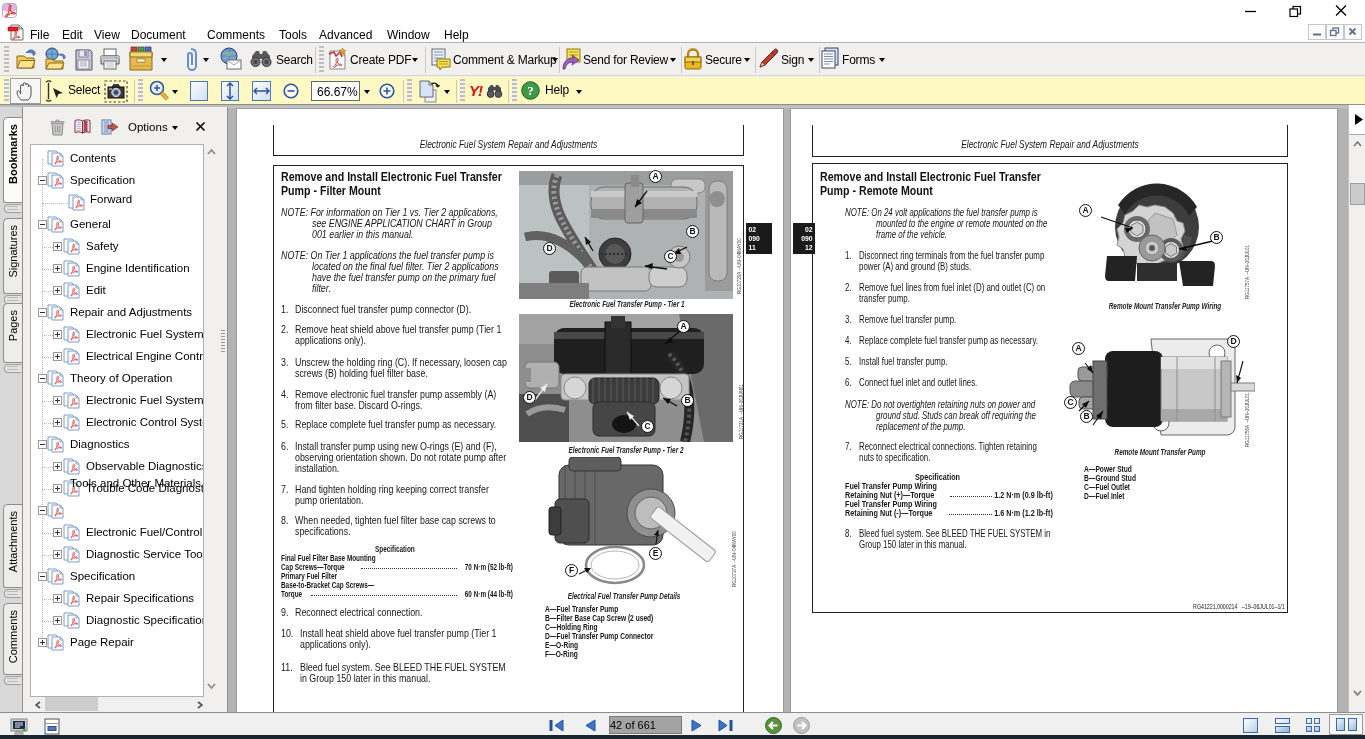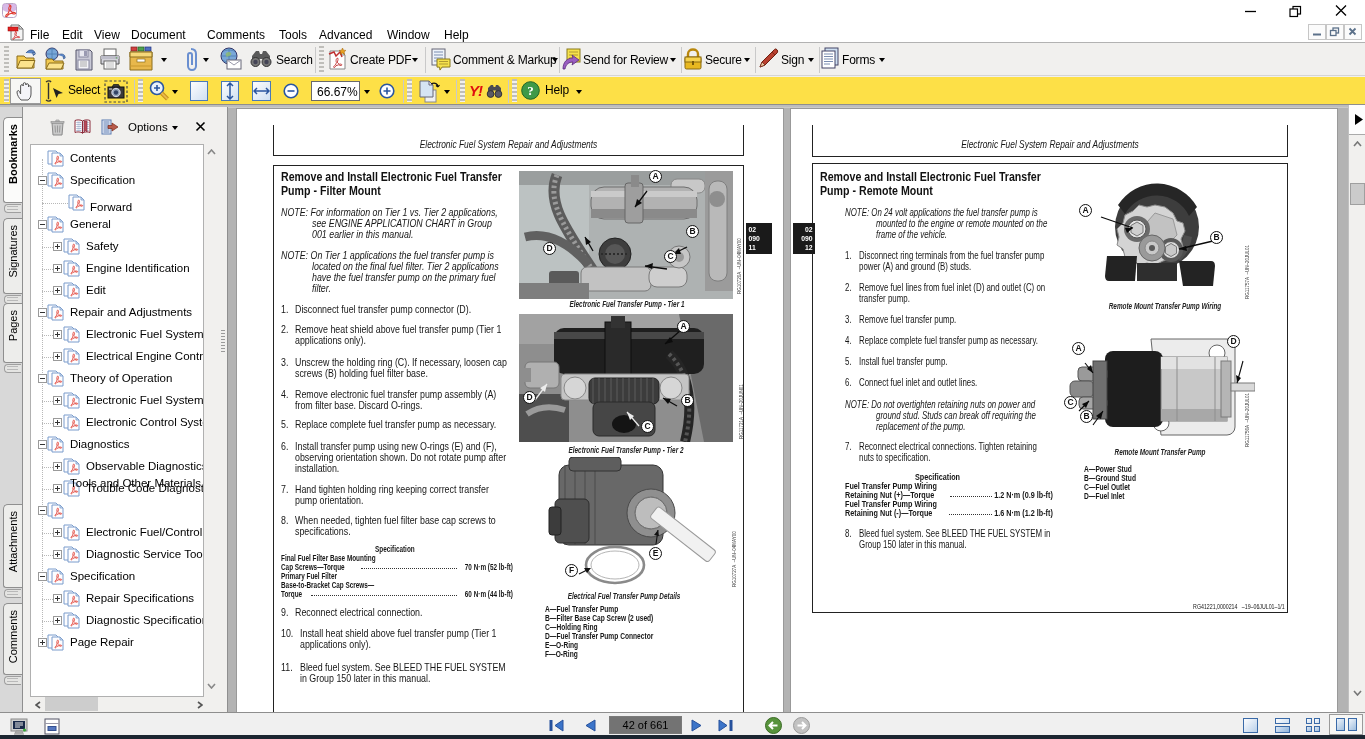--- a/index.html
+++ b/index.html
@@ -192,21 +192,21 @@
   <div class="sep1" style="left:819px"></div>
   <svg class="abs" style="left:821px;top:4px" width="18" height="24" viewBox="0 0 18 24">
       <rect x="4" y="1" width="13" height="17" fill="#cfe0f2" stroke="#446"></rect>
       <rect x="1" y="4" width="13" height="17" fill="#fff" stroke="#446"></rect>
       <path d="M3 7h9M3 9.5h9M3 12h9M3 14.5h9M3 17h6" stroke="#7a8db0"></path>
     </svg>
   <span class="tbtext" style="left:842px;top:10px;font-size:12px">Forms</span>
   <div class="dd" style="left:879px;top:15px"></div>
 </div>
 
-<div class="abs" style="left:0;top:77px;width:1365px;height:28px;background:#fde047;border-bottom:1px solid #8e8e8e">
+<div class="abs" style="left:0;top:77px;width:1365px;height:28px;background:#fef9c3;border-bottom:1px solid #8e8e8e">
   <div class="grip" style="left:4px;top:2px;height:23px"></div>
   <div class="abs" style="left:10px;top:1px;width:31px;height:26px;background:#f7f7f5;border:1px solid #9a9a9a"></div>
   <svg class="abs" style="left:15px;top:3px" width="22" height="22" viewBox="0 0 22 22">
       <path d="M6 20c-2-2-4-5-4-8 0-1.5 2-2 2.6-.4l1 2.4V6c0-1.8 2.6-1.8 2.6 0V4c0-1.8 2.7-1.8 2.7 0v1c0-1.8 2.6-1.8 2.6 0v2c0-1.7 2.5-1.7 2.5 0v7c0 3-1.5 5-3 6z" fill="#f4f4f8" stroke="#555" stroke-width="1"></path>
     </svg>
   <svg class="abs" style="left:44px;top:3px" width="22" height="22" viewBox="0 0 22 22">
       <path d="M2 2c2-1.5 4-1.5 5 0M2 20c2 1.5 4 1.5 5 0M4.5 2.8v16.4" stroke="#333" fill="none" stroke-width="1.4"></path>
       <path d="M9 8l10 5-4.5 1-2 4z" fill="#222"></path>
     </svg>
   <span class="tbtext" style="left:68px;top:6px;font-size:12px">Select</span>
@@ -333,21 +333,21 @@
       <span class="trow" style="left:68px;top:151px">Contents</span>
       <div class="pm" style="left:36px;top:175px"></div>
       <svg class="abs" style="left:45px;top:171px" width="18" height="17" viewBox="0 0 18 17">
             <use href="#bmi"></use>
           </svg>
       <span class="trow" style="left:68px;top:173px">Specification</span>
       <div class="abs" style="left:40px;top:202px;width:26px;height:1px;border-top:1px dotted #b8b8b8"></div>
       <svg class="abs" style="left:66px;top:193px" width="18" height="17" viewBox="0 0 18 17">
             <use href="#bmi"></use>
           </svg>
-      <span class="trow" style="left:88px;top:200px">Forward</span>
+      <span class="trow" style="left:88px;top:192px">Forward</span>
       <div class="pm" style="left:36px;top:219px"></div>
       <svg class="abs" style="left:45px;top:215px" width="18" height="17" viewBox="0 0 18 17">
             <use href="#bmi"></use>
           </svg>
       <span class="trow" style="left:68px;top:217px">General</span>
       <div class="abs" style="left:40px;top:246px;width:11px;height:1px;border-top:1px dotted #b8b8b8"></div>
       <div class="pm plus" style="left:51px;top:241px"></div>
       <svg class="abs" style="left:61px;top:237px" width="18" height="17" viewBox="0 0 18 17">
             <use href="#bmi"></use>
           </svg>
@@ -784,21 +784,21 @@
       <path d="M1 5.5h14" stroke="#99a"></path>
       <rect x="4" y="8.5" width="8" height="4" fill="#5577c0" stroke="#334f90"></rect>
     </svg>
   <svg class="abs" style="left:549px;top:6px" width="15" height="13" viewBox="0 0 15 13">
       <path d="M2 1v11" stroke="#26519c" stroke-width="3"></path>
       <path d="M14 1L6 6.5 14 12z" fill="#3b74c9" stroke="#26519c"></path>
     </svg>
   <svg class="abs" style="left:584px;top:6px" width="12" height="13" viewBox="0 0 12 13">
       <path d="M11 1L2 6.5 11 12z" fill="#3b74c9" stroke="#26519c"></path>
     </svg>
-  <div class="abs" style="left:609px;top:3px;width:73px;height:18px;background:#737373;border:1px solid #7a7a7a;text-align:center;font-size:11px;line-height:17px;color:#000">42 of 661</div>
+  <div class="abs" style="left:609px;top:3px;width:73px;height:18px;background:#a3a3a3;border:1px solid #7a7a7a;font-size:11px;line-height:17px;color:#000">42 of 661</div>
   <svg class="abs" style="left:691px;top:6px" width="12" height="13" viewBox="0 0 12 13">
       <path d="M1 1l9 5.5L1 12z" fill="#3b74c9" stroke="#26519c"></path>
     </svg>
   <svg class="abs" style="left:718px;top:6px" width="15" height="13" viewBox="0 0 15 13">
       <path d="M1 1l8 5.5L1 12z" fill="#3b74c9" stroke="#26519c"></path>
       <path d="M13 1v11" stroke="#26519c" stroke-width="3"></path>
     </svg>
   <svg class="abs" style="left:765px;top:4px" width="17" height="17" viewBox="0 0 17 17">
       <circle cx="8.5" cy="8.5" r="8" fill="#57933c" stroke="#3a6b24"></circle>
       <path d="M12.5 8.5h-7M8 5l-3.5 3.5L8 12" stroke="#fff" stroke-width="2" fill="none"></path>

